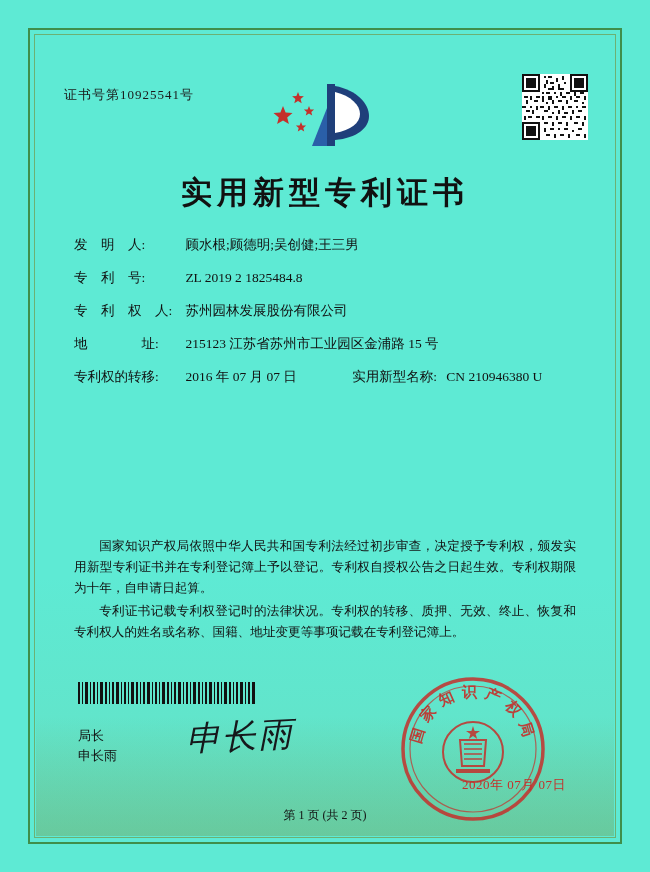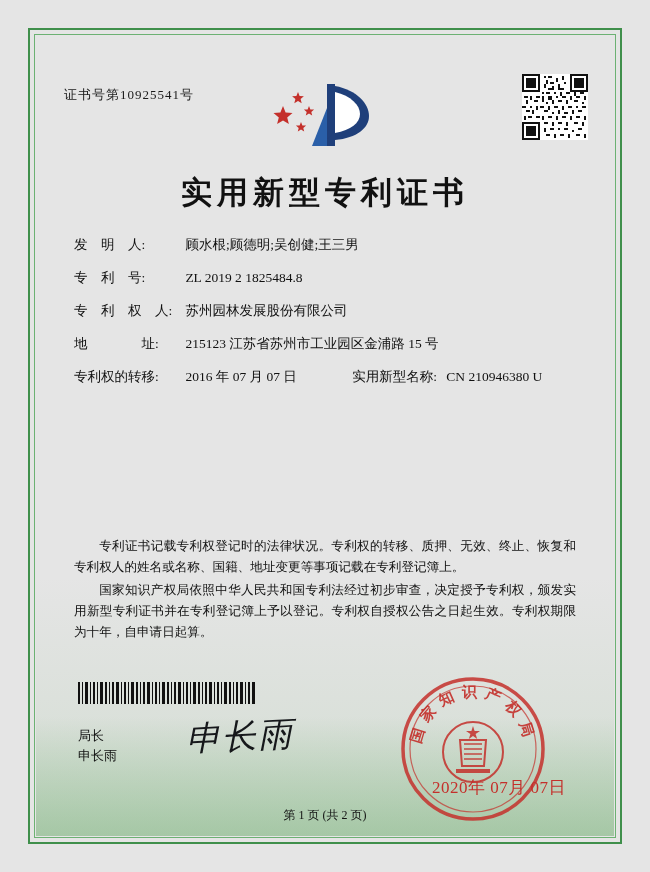--- a/index.html
+++ b/index.html
@@ -11,21 +11,21 @@
     width: 650px;
     height: 872px;
     font-family: "Liberation Serif", serif;
     color: #111;
     overflow: hidden;
   }
   .page {
     position: relative;
     width: 650px;
     height: 872px;
-    background: #e5e5e5;
+    background: #5eead4;
     box-sizing: border-box;
   }
   
   .frame-outer {
     position: absolute;
     left: 28px;
     top: 28px;
     right: 28px;
     bottom: 28px;
     border: 2px solid #3f8f4b;
@@ -180,21 +180,21 @@
     position: absolute;
     right: 66px;
     top: 638px;
     width: 150px;
     height: 150px;
   }
   .seal-date {
     position: absolute;
     right: 48px;
     top: 740px;
-    font-size: 17px;
+    font-size: 13px;
     color: #c4302b;
     letter-spacing: 0.5px;
   }
 
   .footer {
     position: absolute;
     left: 0;
     right: 0;
     bottom: 12px;
     text-align: center;
@@ -363,22 +363,22 @@
       <div class="field-row">
         <span class="f-label">专利权的转移:</span>
         <span class="f-value">2016 年 07 月 07 日</span>
         <span class="f-inline-label">实用新型名称:</span>
         <span class="f-value" style="margin-left:6px;">CN 210946380 U</span>
       </div>
 
     </div>
 
     <div class="para">
+      <p>国家知识产权局依照中华人民共和国专利法经过初步审查，决定授予专利权，颁发实用新型专利证书并在专利登记簿上予以登记。专利权自授权公告之日起生效。专利权期限为十年，自申请日起算。</p>
       <p>专利证书记载专利权登记时的法律状况。专利权的转移、质押、无效、终止、恢复和专利权人的姓名或名称、国籍、地址变更等事项记载在专利登记簿上。</p>
-      <p>国家知识产权局依照中华人民共和国专利法经过初步审查，决定授予专利权，颁发实用新型专利证书并在专利登记簿上予以登记。专利权自授权公告之日起生效。专利权期限为十年，自申请日起算。</p>
     </div>
 
     <div class="barcode">
       <svg width="178" height="22" viewBox="0 0 178 22" shape-rendering="crispEdges">
         <rect width="178" height="22" fill="#ffffff" fill-opacity="0"></rect>
         <g fill="#111">
           <rect x="0" y="0" width="2" height="22"></rect>
             <rect x="4" y="0" width="1" height="22"></rect>
           <rect x="7" y="0" width="3" height="22"></rect>
             <rect x="12" y="0" width="1" height="22"></rect>

